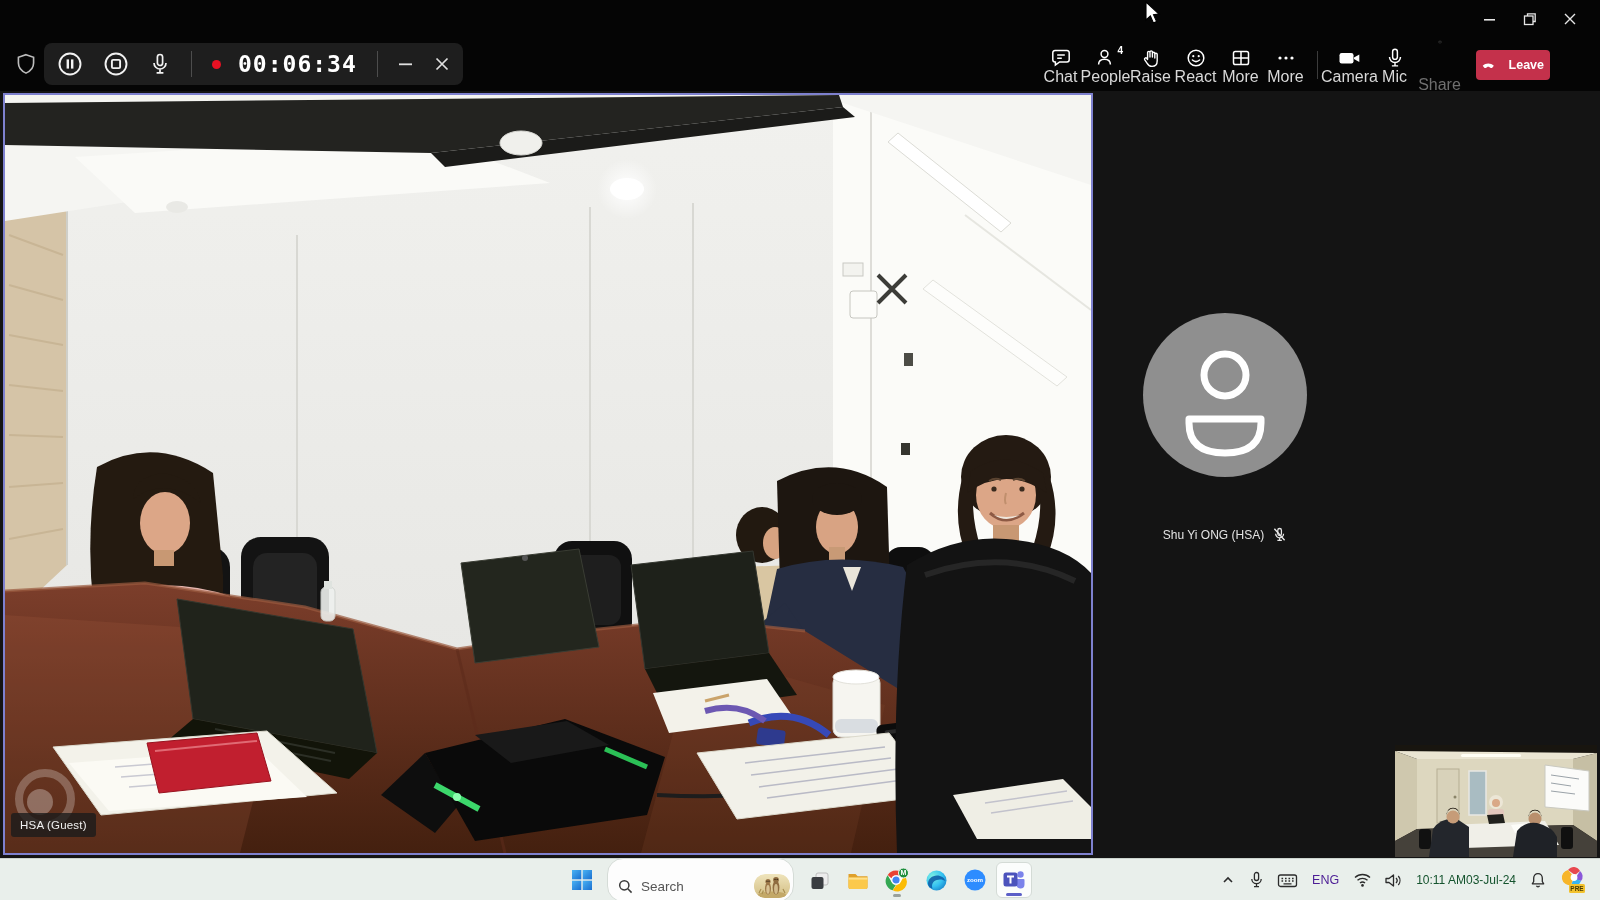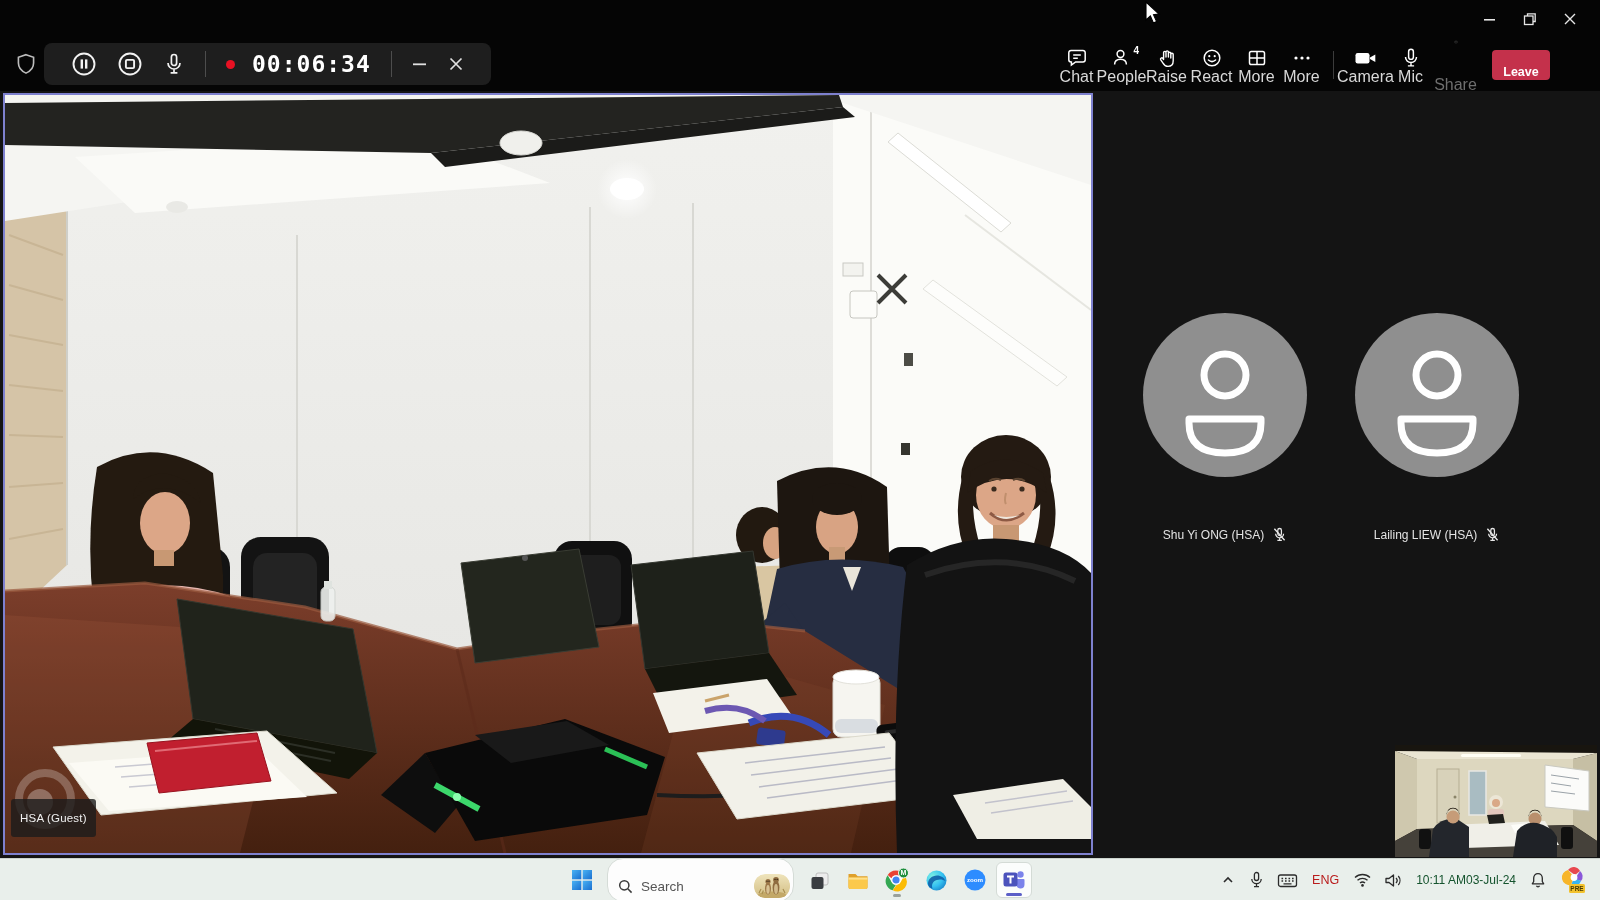--- a/index.html
+++ b/index.html
@@ -9,48 +9,48 @@
   
   .titlebar{position:absolute;left:0;top:0;width:1600px;height:38px;background:#050505;}
   .win-controls{position:absolute;right:10px;top:0;height:38px;display:flex;align-items:center;}
   .win-btn{width:40px;height:38px;display:flex;align-items:center;justify-content:center;cursor:default;}
   .cursor{position:absolute;left:1144px;top:1px;z-index:60;}
 
   
   .meetbar{position:absolute;left:0;top:38px;width:1600px;height:53px;background:#050505;}
   .shield{position:absolute;left:14px;top:14px;}
   .recwidget{position:absolute;left:44px;top:5px;height:42px;background:#1e1e1e;border-radius:8px;
-             display:flex;align-items:center;gap:20px;padding:0 27px;}
+             display:flex;align-items:center;gap:20px;padding:0 13px;}
   .recbtn{display:flex;align-items:center;justify-content:center;}
   .vdiv{width:1px;height:26px;background:#4d4d4d;}
   .recdot{width:9px;height:9px;border-radius:50%;background:#e81123;}
   .rectimer{font-family:"DejaVu Sans Mono",monospace;font-weight:bold;font-size:23px;color:#fff;
             letter-spacing:1px;margin-left:-3px;}
   .ctrls{position:absolute;right:50px;top:0;height:53px;display:flex;align-items:center;}
   .tbtn{width:45px;height:50px;display:flex;flex-direction:column;align-items:center;justify-content:center;
         gap:3px;color:#e6e6e6;position:relative;cursor:default;}
   .tbtn .lbl{font-size:16px;color:#d9d9d9;line-height:10px;}
   .tbtn.disabled,.tbtn.disabled .lbl{color:#6f6f6f;gap:36px;}
   .pbadge{position:absolute;top:5px;right:5px;font-size:10px;font-weight:bold;color:#fff;}
   .tdiv{width:1px;height:28px;background:#3c3c3c;margin:0 9px;}
-  .leave{margin-left:14px;height:30px;width:58px;background:#c4314b;border-radius:4px;border:none;
+  .leave{margin-left:14px;height:30px;width:74px;background:#c4314b;border-radius:4px;border:none;
          display:flex;align-items:center;justify-content:center;gap:14px;color:#fff;
-         font-size:12.5px;font-weight:bold;font-family:inherit;cursor:default;flex-direction:column;}
+         font-size:12.5px;font-weight:bold;font-family:inherit;cursor:default;}
 
   
   .stage{position:absolute;left:0;top:91px;width:1600px;height:767px;background:#141414;}
   .video-main{position:absolute;left:3px;top:2px;width:1086px;height:758px;border:2px solid #7e81cf;
               background:#0a0a0a;overflow:hidden;}
   .video-main svg{display:block;width:100%;height:100%;}
   .watermark{position:absolute;left:10px;bottom:24px;width:60px;height:60px;border-radius:50%;
              border:8px solid rgba(255,255,255,.25);box-sizing:border-box;}
   .watermark .inner{position:absolute;left:4px;top:12px;width:26px;height:26px;border-radius:50%;
              background:rgba(255,255,255,.30);}
   .name-label{position:absolute;left:6px;bottom:16px;background:rgba(28,28,28,.80);color:#f0f0f0;
-             font-size:11.5px;padding:13px 9px;border-radius:3px;letter-spacing:.2px;}
+             font-size:11.5px;padding:6px 9px;border-radius:3px;letter-spacing:.2px;}
 
   .ptile{position:absolute;width:200px;display:flex;flex-direction:column;align-items:center;cursor:default;gap:34px;}
   .avatar{width:164px;height:164px;border-radius:50%;background:#8f8f8f;display:flex;align-items:center;
           justify-content:center;}
   .pname{margin-top:16px;display:flex;align-items:center;gap:8px;color:#e3e3e3;font-size:12px;}
 
   .selfview{position:absolute;left:1395px;top:654px;width:202px;height:112px;background:#000;overflow:hidden;}
   .selfview svg{display:block;width:100%;height:100%;}
 
   
@@ -64,21 +64,21 @@
   .run-ind.small{width:8px;background:#9aa19c;}
   .run-ind.wide{width:16px;background:#5b5fc7;}
   .search-pill{height:30px;width:172px;background:#fdfdfd;border:1px solid #d5dcd7;border-radius:16px;
           display:flex;align-items:center;padding:12px 3px 0 10px;gap:6px;margin:0 4px;}
   .search-pill input{border:none;outline:none;background:transparent;flex:1;min-width:0;font-size:13.5px;
           color:#333;font-family:inherit;}
   .search-pill input::placeholder{color:#555;}
   .tb-tray{position:absolute;right:6px;top:0;height:42px;display:flex;align-items:center;gap:2px;}
   .tray-btn{height:34px;border-radius:5px;display:flex;align-items:center;justify-content:center;
             padding:0 5px;cursor:default;}
-  .lang{font-size:12.5px;color:#b91c1c;padding:0 7px;}
+  .lang{font-size:12.5px;color:#4c1d95;padding:0 7px;}
   .clock{font-size:12px;color:#14532d;text-align:right;line-height:14px;padding:0 6px;}
 </style>
 </head>
 <body>
 
 <div class="screen">
 
   <div class="titlebar">
     <div class="win-controls">
       <div class="win-btn">
@@ -366,36 +366,20 @@
 
     <div class="ptile" style="left:1125px;top:222px;">
       <div class="avatar">
         <svg width="164" height="164" viewBox="0 0 164 164">
           <circle cx="82" cy="62" r="21" fill="none" stroke="#fff" stroke-width="7"></circle>
           <path d="M46,106 h72 v4 q0,30 -36,30 q-36,0 -36,-30 Z" fill="none" stroke="#fff" stroke-width="7" stroke-linejoin="round"></path>
         </svg>
       </div>
       <div class="pname">
         <span>Shu Yi ONG (HSA)</span>
-        <svg width="15" height="16" viewBox="0 0 14 15">
-          <rect x="5.4" y="1.4" width="3.4" height="6.6" rx="1.7" fill="none" stroke="#e8e8e8" stroke-width="1.2"></rect>
-          <path d="M3.4,6.4 a3.7,3.7 0 0 0 7.4,0 M7.1,10.2 v2.2 M5,12.6 h4.2" fill="none" stroke="#e8e8e8" stroke-width="1.2"></path>
-          <line x1="2.2" y1="1.6" x2="11.8" y2="12.4" stroke="#e8e8e8" stroke-width="1.3"></line>
-        </svg>
-      </div>
-    </div>
-    <div class="ptile" style="left:1337px;top:222px;">
-      <div class="avatar">
-        <svg width="164" height="164" viewBox="0 0 164 164">
-          <circle cx="82" cy="62" r="21" fill="none" stroke="#fff" stroke-width="7"></circle>
-          <path d="M46,106 h72 v4 q0,30 -36,30 q-36,0 -36,-30 Z" fill="none" stroke="#fff" stroke-width="7" stroke-linejoin="round"></path>
-        </svg>
-      </div>
-      <div class="pname">
-        <span>Lailing LIEW (HSA)</span>
         <svg width="15" height="16" viewBox="0 0 14 15">
           <rect x="5.4" y="1.4" width="3.4" height="6.6" rx="1.7" fill="none" stroke="#e8e8e8" stroke-width="1.2"></rect>
           <path d="M3.4,6.4 a3.7,3.7 0 0 0 7.4,0 M7.1,10.2 v2.2 M5,12.6 h4.2" fill="none" stroke="#e8e8e8" stroke-width="1.2"></path>
           <line x1="2.2" y1="1.6" x2="11.8" y2="12.4" stroke="#e8e8e8" stroke-width="1.3"></line>
         </svg>
       </div>
     </div>
 
     <div class="selfview">
       <svg viewBox="0 0 202 112" preserveAspectRatio="none">

